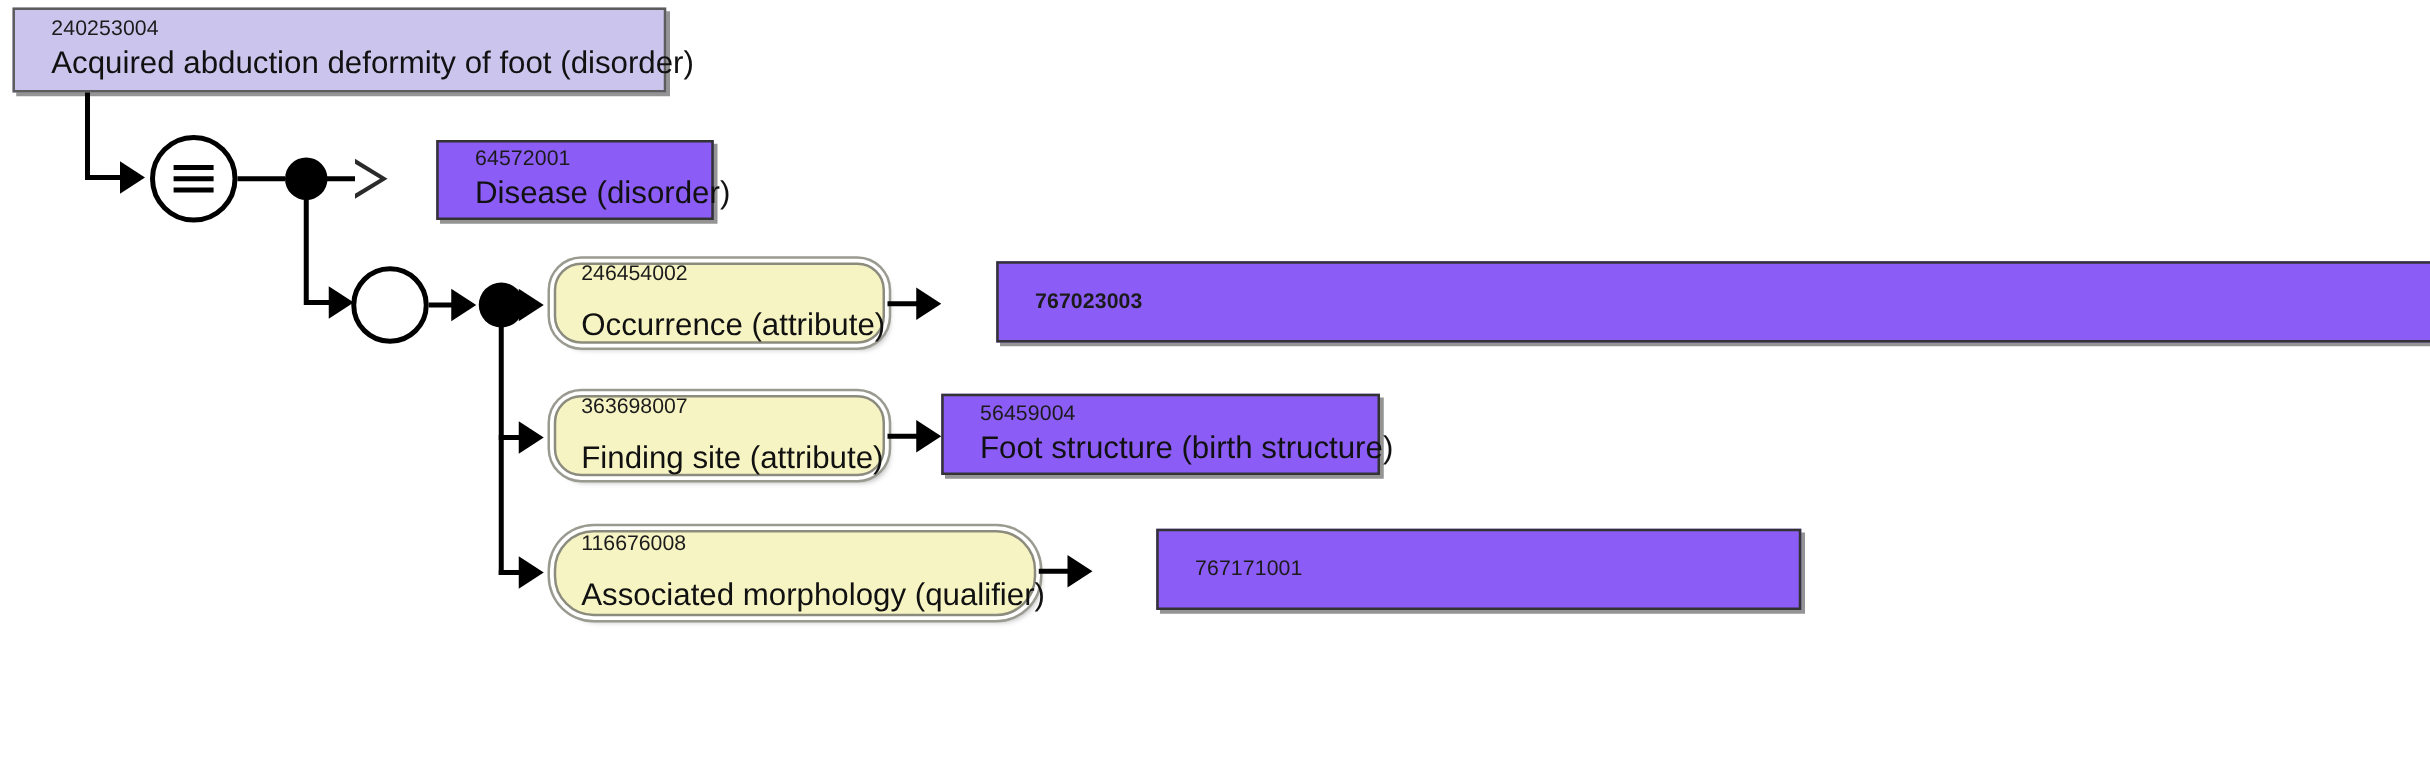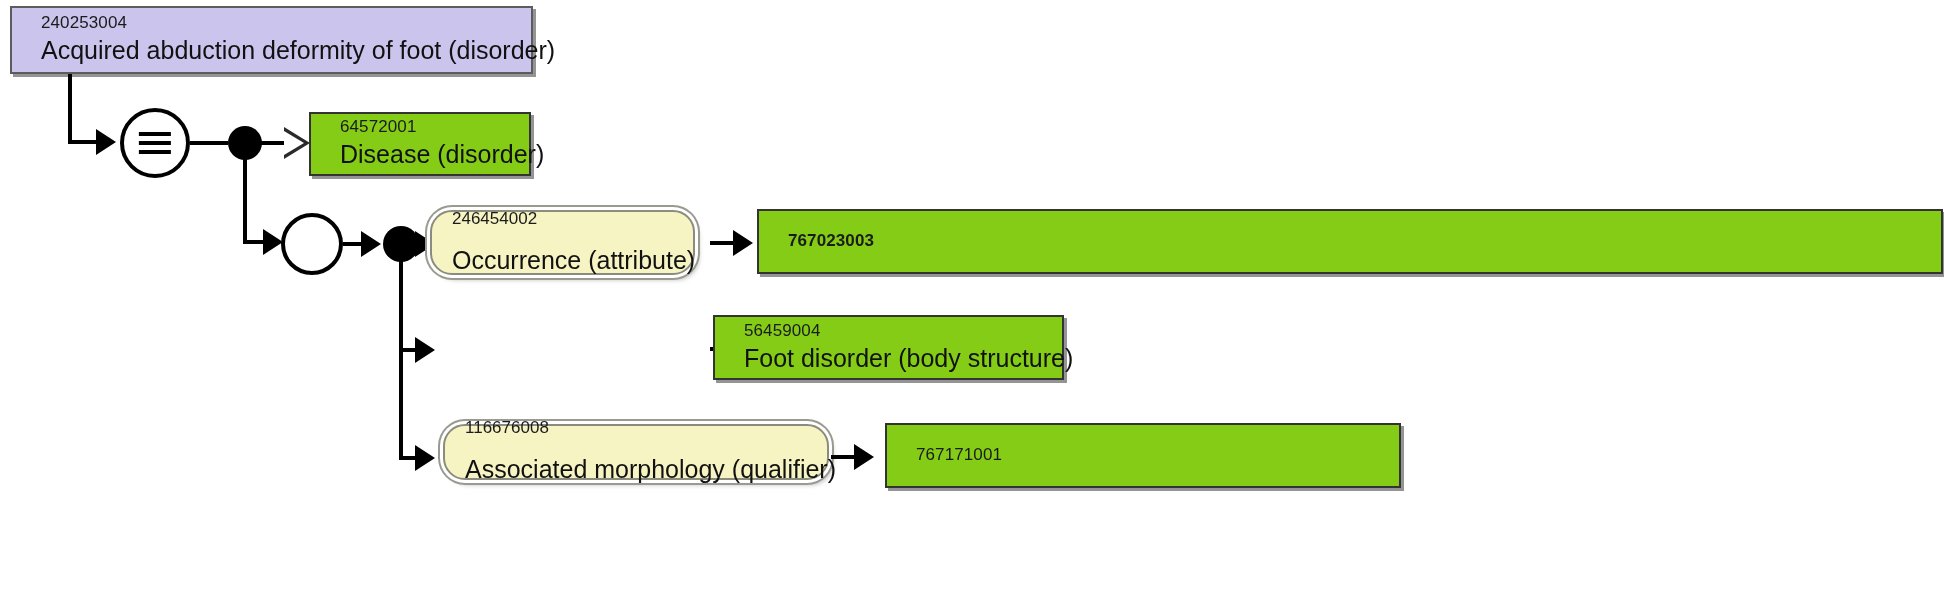--- a/index.html
+++ b/index.html
@@ -37,21 +37,21 @@
   }
   .box .term {
     font-size: 25px;
     color: #111111;
     line-height: 1.3;
     white-space: nowrap;
     margin-top: 1px;
   }
 
   .box.focus   { background: #cbc4ec; border-color: #5c5c5c; }
-  .box.concept { background: #84cc16; border-color: #333333; }
+  .box.concept { background: #8b5cf6; border-color: #333333; margin-left: 40px; }
 
   
   .attr {
     position: absolute;
     box-sizing: border-box;
     background: #f7f4c4;
     border: 2px solid #8b8b7e;
     border-radius: 22px;
     padding: 7px 18px 8px 20px;
     display: flex;
@@ -174,48 +174,52 @@
 
   <div class="ln h" style="left:343px; top:242px; width:22px;"></div>
   <div class="arrow-solid" style="left:361px; top:231px;"></div>
 
   <div class="node-dot" style="left:383px; top:226px; width:36px; height:36px;"></div>
   <div class="ln v" style="left:399px; top:244px; height:216px;"></div>
 
   <div class="ln h" style="left:399px; top:242px; width:18px;"></div>
   <div class="arrow-solid" style="left:415px; top:231px;"></div>
 
-  <div class="attr" style="left:430px; top:210px; width:265px; height:65px;">
+  <div class="attr" style="left:443px; top:210px; width:265px; height:65px;">
     <span class="sctid">246454002</span>
     <span class="term">Occurrence (attribute)</span>
   </div>
 
   <div class="ln h" style="left:710px; top:241px; width:26px;"></div>
   <div class="arrow-solid" style="left:733px; top:230px;"></div>
 
   <div class="box concept" style="left:757px; top:209px; width:1186px; height:65px;font-weight:bold;">
     <span class="sctid">767023003</span>
   </div>
 
   <div class="ln h" style="left:399px; top:348px; width:18px;"></div>
   <div class="arrow-solid" style="left:415px; top:337px;"></div>
 
+  <div class="attr" style="left:443px; top:316px; width:265px; height:65px;">
+    <span class="sctid">363698007</span>
+    <span class="term">Finding site (attribute)</span>
+  </div>
 
   <div class="ln h" style="left:710px; top:347px; width:26px;"></div>
   <div class="arrow-solid" style="left:733px; top:336px;"></div>
 
   <div class="box concept" style="left:713px; top:315px; width:351px; height:65px;">
     <span class="sctid">56459004</span>
-    <span class="term">Foot disorder (body structure)</span>
+    <span class="term">Foot structure (birth structure)</span>
   </div>
 
   <div class="ln h" style="left:399px; top:456px; width:18px;"></div>
   <div class="arrow-solid" style="left:415px; top:445px;"></div>
 
-  <div class="attr" style="left:443px; top:424px; width:386px; height:56px;">
+  <div class="attr" style="left:443px; top:424px; width:386px; height:69px;border-radius:32px;">
     <span class="sctid">116676008</span>
     <span class="term">Associated morphology (qualifier)</span>
   </div>
 
   <div class="ln h" style="left:831px; top:455px; width:26px;"></div>
   <div class="arrow-solid" style="left:854px; top:444px;"></div>
 
   <div class="box concept" style="left:885px; top:423px; width:516px; height:65px;">
     <span class="sctid">767171001</span>
   </div>

